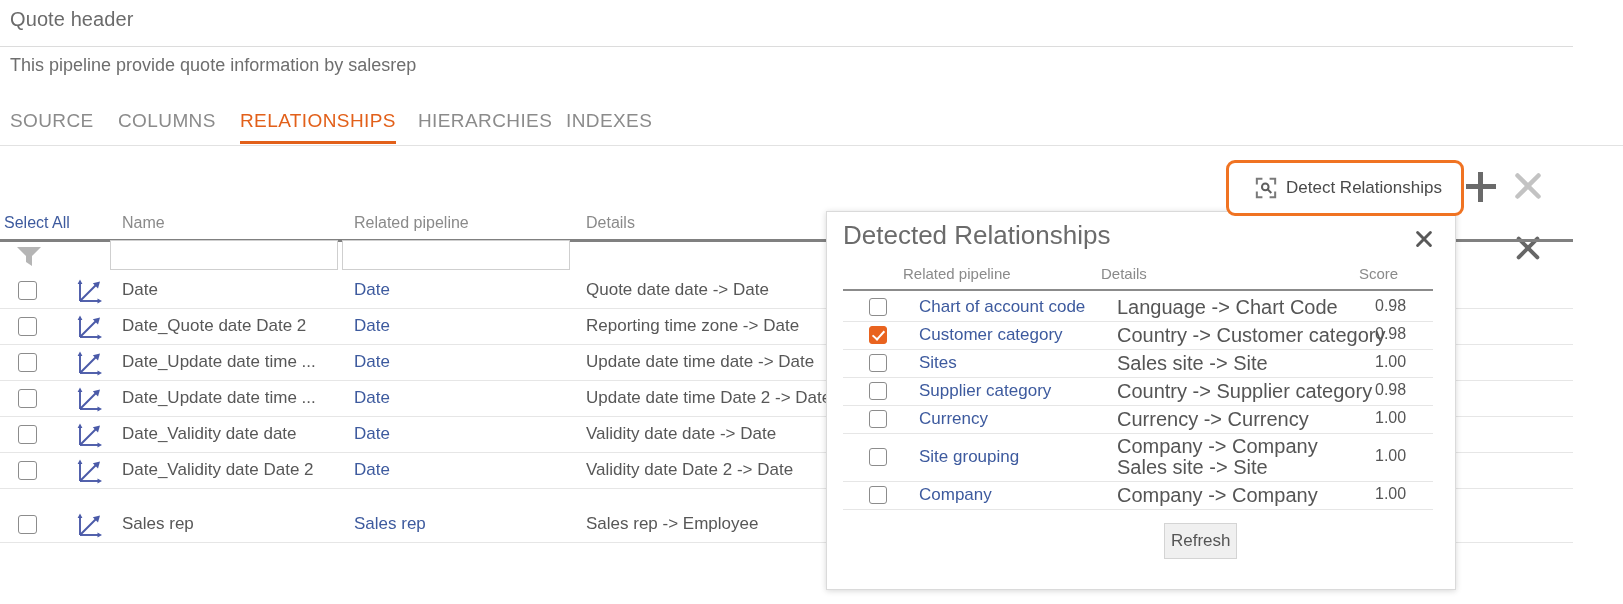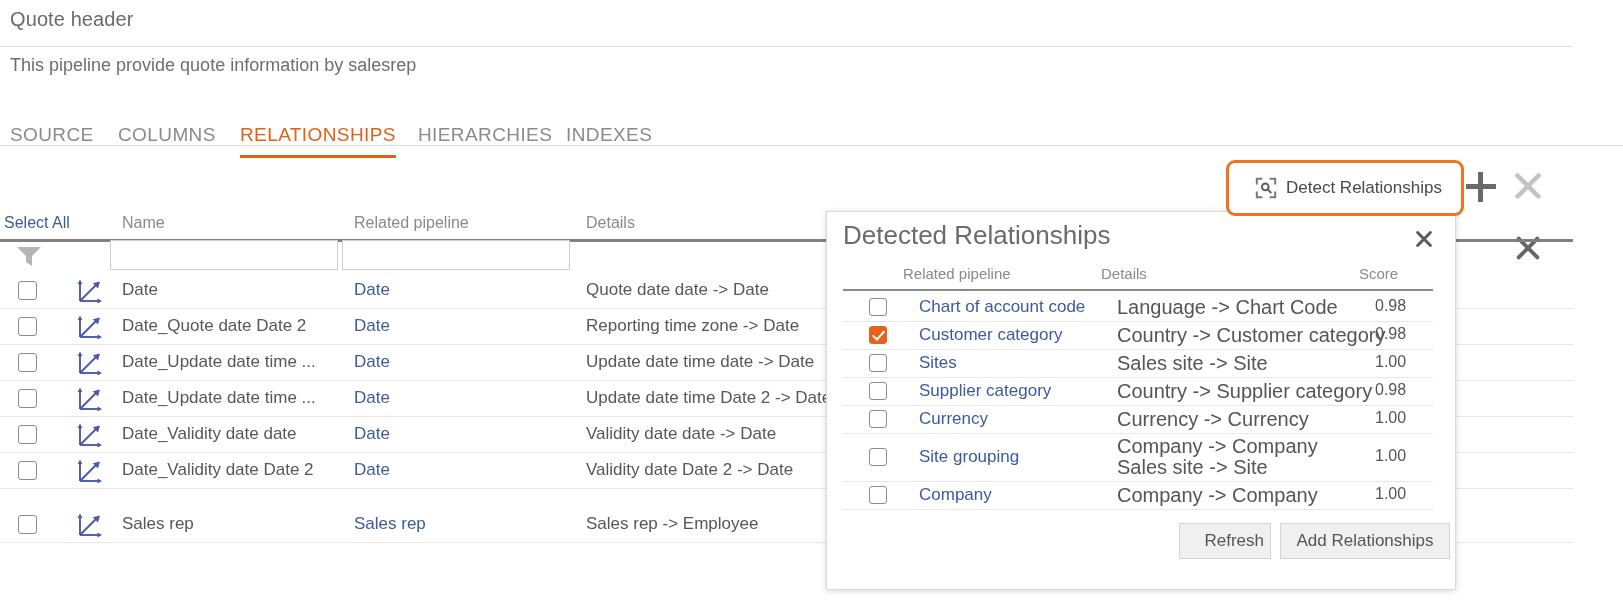--- a/index.html
+++ b/index.html
@@ -39,21 +39,21 @@
     left: 10px;
     top: 55px;
     font-size: 18px;
     color: #6e6e6e;
   }
 
   
   #tabbar {
     position: absolute;
     left: 0px;
-    top: 124px;
+    top: 110px;
     width: 1399px;
     height: 36px;
   }
   #tab-underline {
     position: absolute;
     left: 0px;
     top: 145px;
     width: 1623px;
     height: 1px;
     background: #e2e2e2;
@@ -336,21 +336,21 @@
     position: absolute;
     height: 36px;
     box-sizing: border-box;
     background: #f0f0f0;
     border: 1px solid #d4d4d4;
     font-size: 17px;
     color: #555555;
     font-family: "Liberation Sans", sans-serif;
     cursor: pointer;
   }
-  #btn-refresh { left: 352px; top: 311px; width: 92px; text-align: right; }
+  #btn-refresh { left: 337px; top: 311px; width: 73px; }
   #btn-add     { left: 453px; top: 311px; width: 170px; }
 </style>
 </head>
 <body>
 
 <div id="page-title">Quote header</div>
 <div id="title-rule"></div>
 <div id="page-subtitle">This pipeline provide quote information by salesrep</div>
 
 <div id="tabbar">
@@ -511,21 +511,20 @@
   <div id="dialog-title">Detected Relationships</div>
   <div id="dialog-close">
     <svg viewBox="0 0 24 24" width="22" height="22" fill="none" stroke="currentColor" stroke-width="3.2" stroke-linecap="round">
       <path d="M5 5 L19 19"></path>
         <path d="M19 5 L5 19"></path>
     </svg>
   </div>
   <div id="dlg-head-rule"></div>
 
   <button class="dlg-btn" id="btn-refresh">Refresh</button>
-  <button class="dlg-btn" id="btn-add">Add Relationships</button>
 <div class="dlg-head" style="left: 76px;">Related pipeline</div>
     <div class="dlg-head" style="left: 274px;">Details</div>
     <div class="dlg-head" style="left: 532px;">Score</div>
     <div class="dlg-row" style="top: 81px; height: 28px;">
       <div class="dlg-cb" style="top: 5px;"></div>
       <div class="dlg-pipeline" style="top: 4px;">Chart of account code</div>
       <div class="dlg-details" style="top: 4px;">Language -&gt; Chart Code</div>
       <div class="dlg-score" style="top: 4px;">0.98</div>
     </div>
     <div class="dlg-row" style="top: 109px; height: 28px;">

